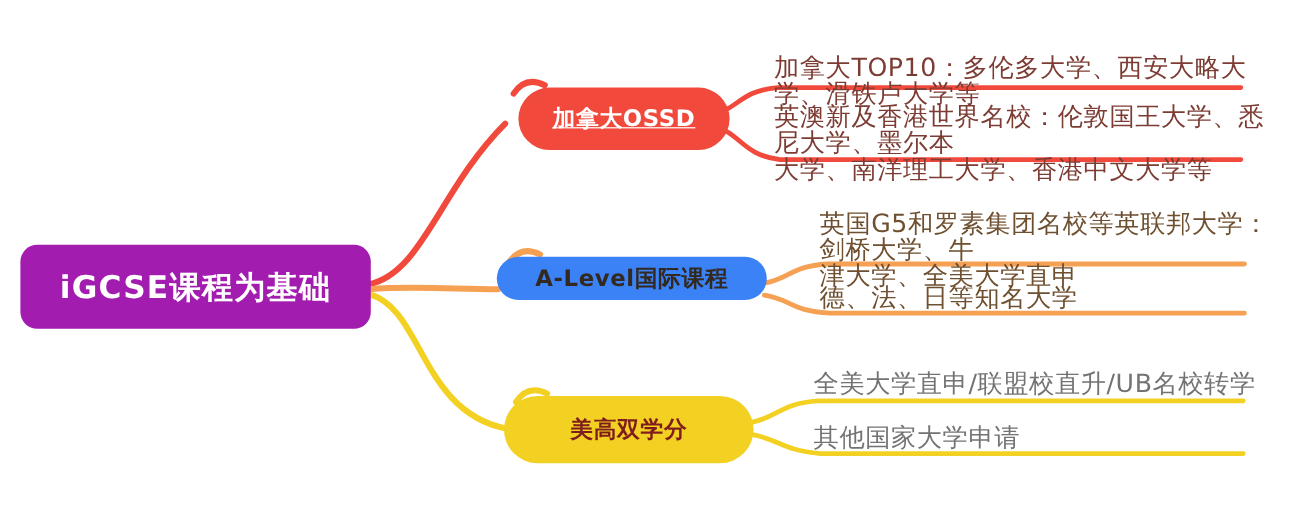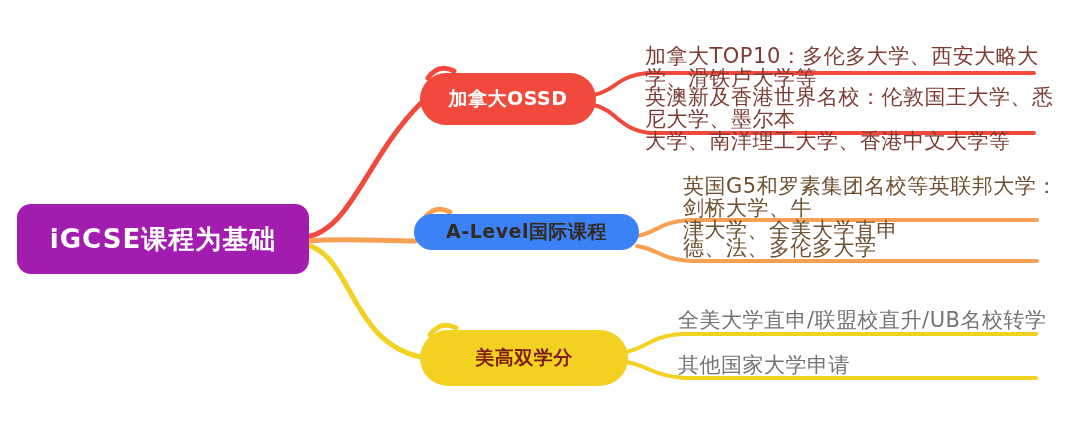--- a/index.html
+++ b/index.html
@@ -39,25 +39,26 @@
     border-radius: 14px;
     color: #ffffff;
     font-size: 26px;
     letter-spacing: 1px;
   }
   .node-branch {
     font-size: 19px;
     letter-spacing: 0.5px;
   }
   .node-ossd {
-    left: 420px; top: 73px;
+    left: 432px; top: 73px;
     width: 176px; height: 52px;
     background: #F1493C;
     border-radius: 26px;
     color: #ffffff;
+    text-decoration: underline;
   }
   .node-alevel {
     left: 414px; top: 214px;
     width: 225px; height: 36px;
     background: #3b82f6;
     border-radius: 27px;
     color: #33291F;
   }
   .node-usdual {
     left: 420px; top: 330px;
@@ -125,18 +126,18 @@
   <div class="node node-branch node-usdual">
     <span>美高双学分</span>
   </div>
 
   <div class="leaf leaf-ossd leaf-ossd-0">加拿大TOP10：多伦多大学、西安大略大学、滑铁卢大学等</div>
   <div class="leaf leaf-ossd leaf-ossd-1">英澳新及香港世界名校：伦敦国王大学、悉尼大学、墨尔本
 大学、南洋理工大学、香港中文大学等</div>
 
   <div class="leaf leaf-alevel leaf-alevel-0">英国G5和罗素集团名校等英联邦大学：剑桥大学、牛
 津大学、全美大学直申</div>
-  <div class="leaf leaf-alevel leaf-alevel-1">德、法、多伦多大学</div>
+  <div class="leaf leaf-alevel leaf-alevel-1">德、法、日等知名大学</div>
 
   <div class="leaf leaf-usdual leaf-usdual-0">全美大学直申/联盟校直升/UB名校转学</div>
   <div class="leaf leaf-usdual leaf-usdual-1">其他国家大学申请</div>
 
 </div>
 
 </body></html>

